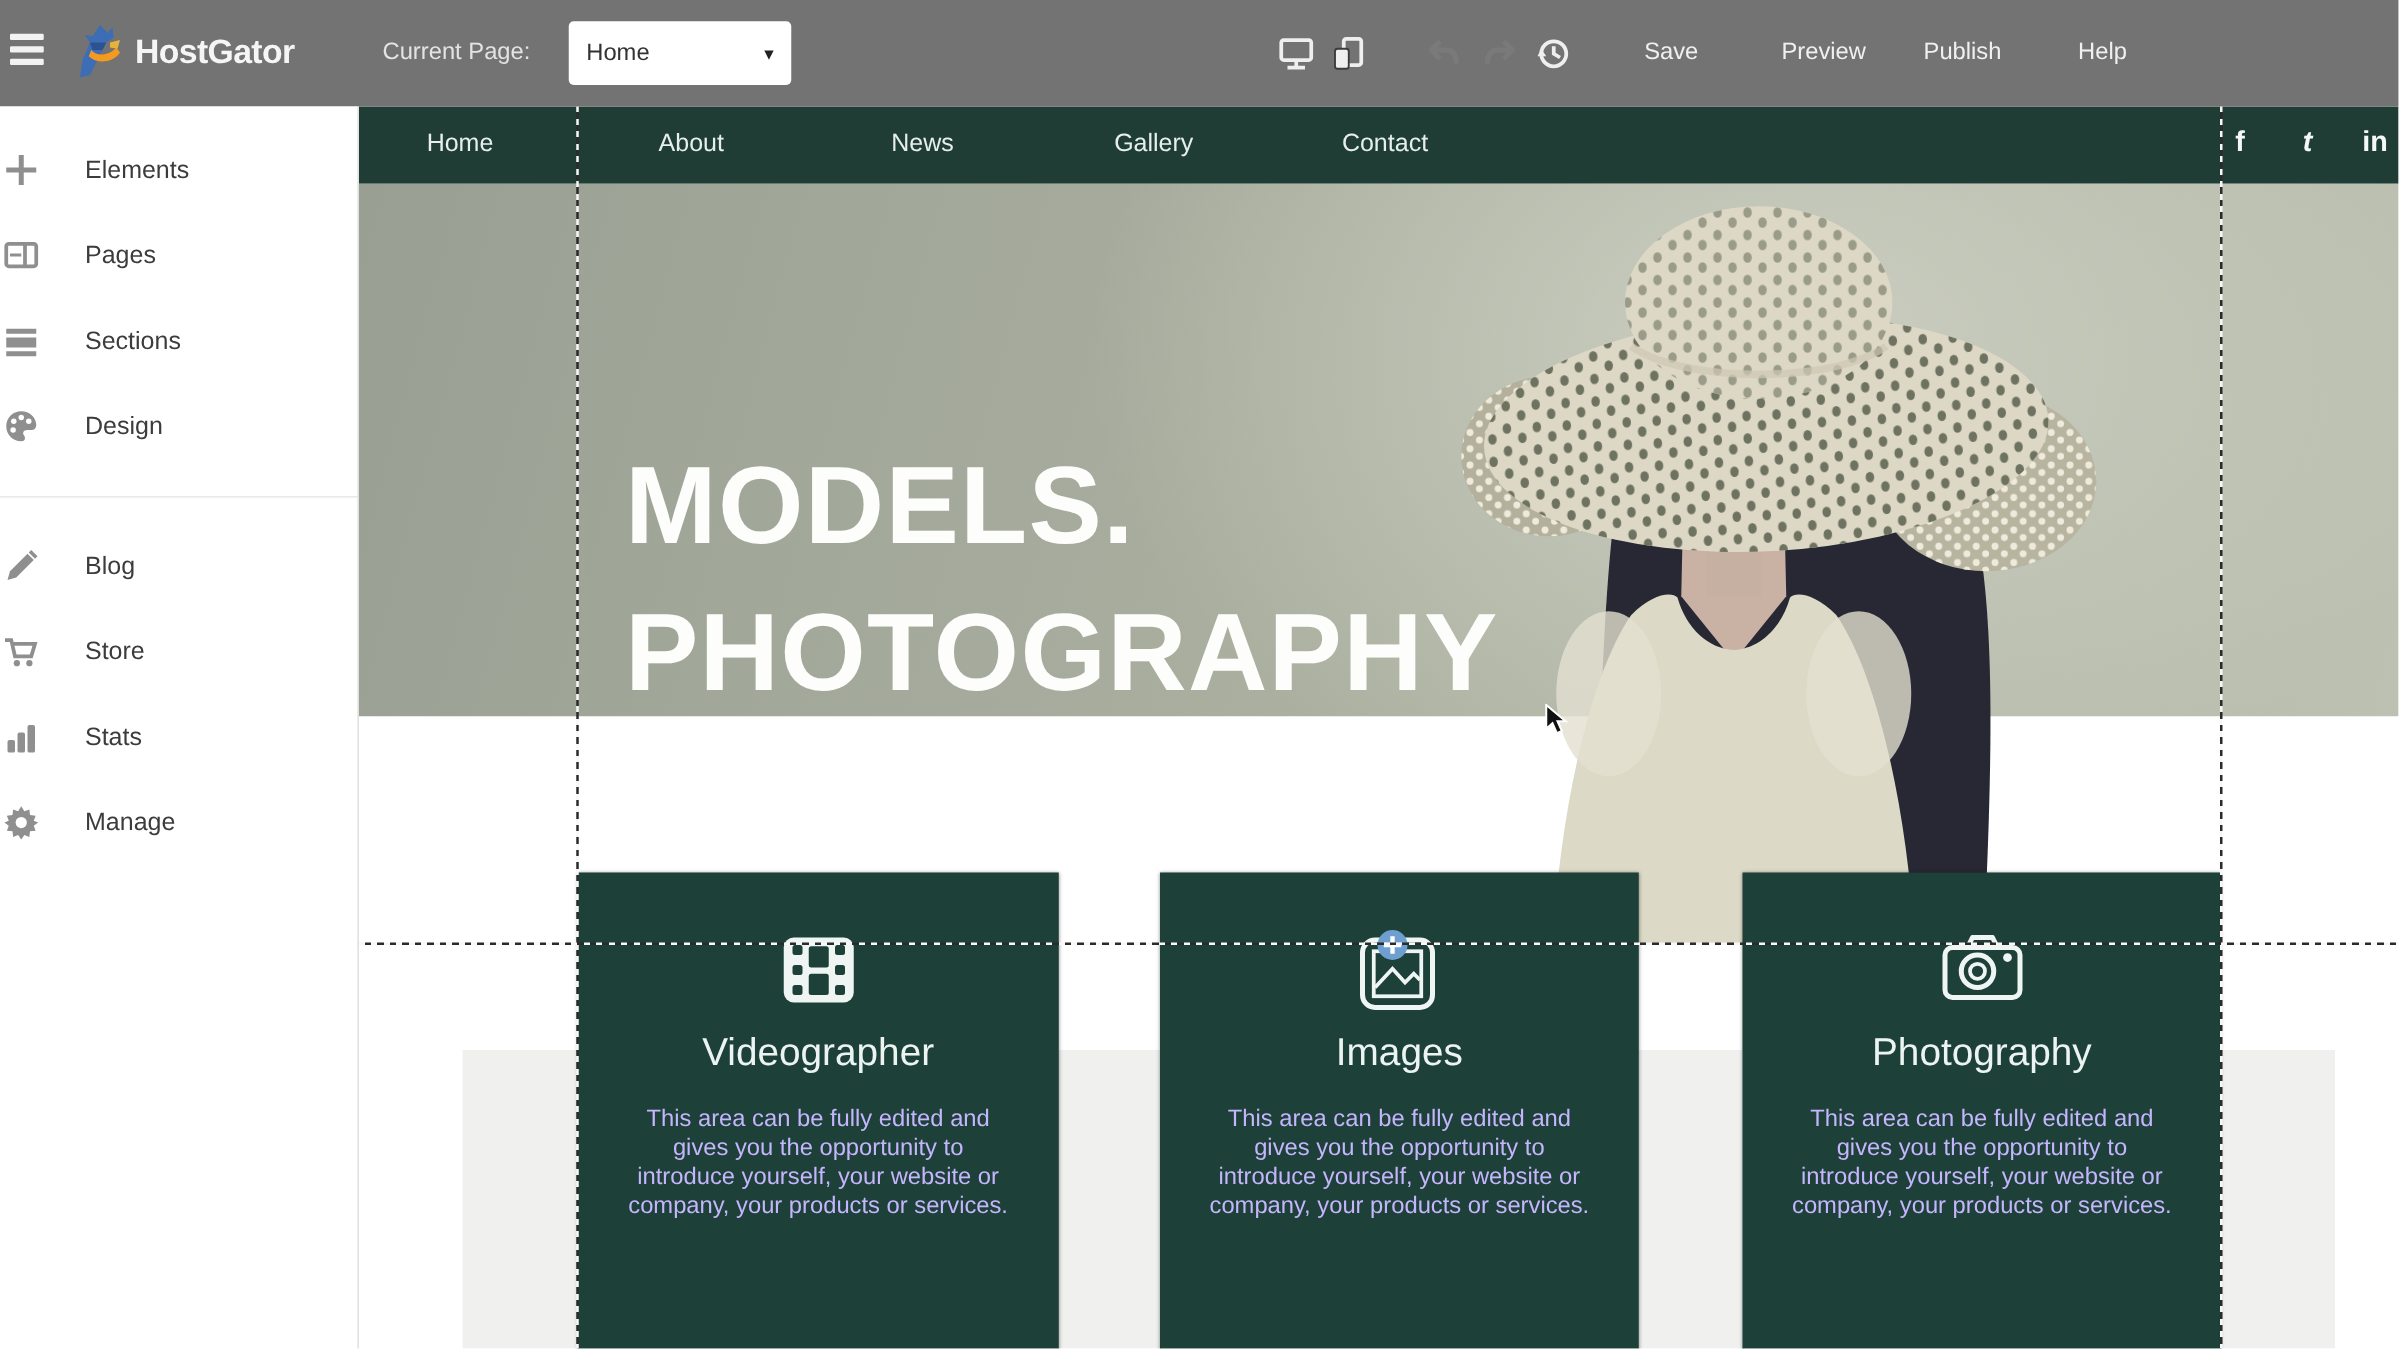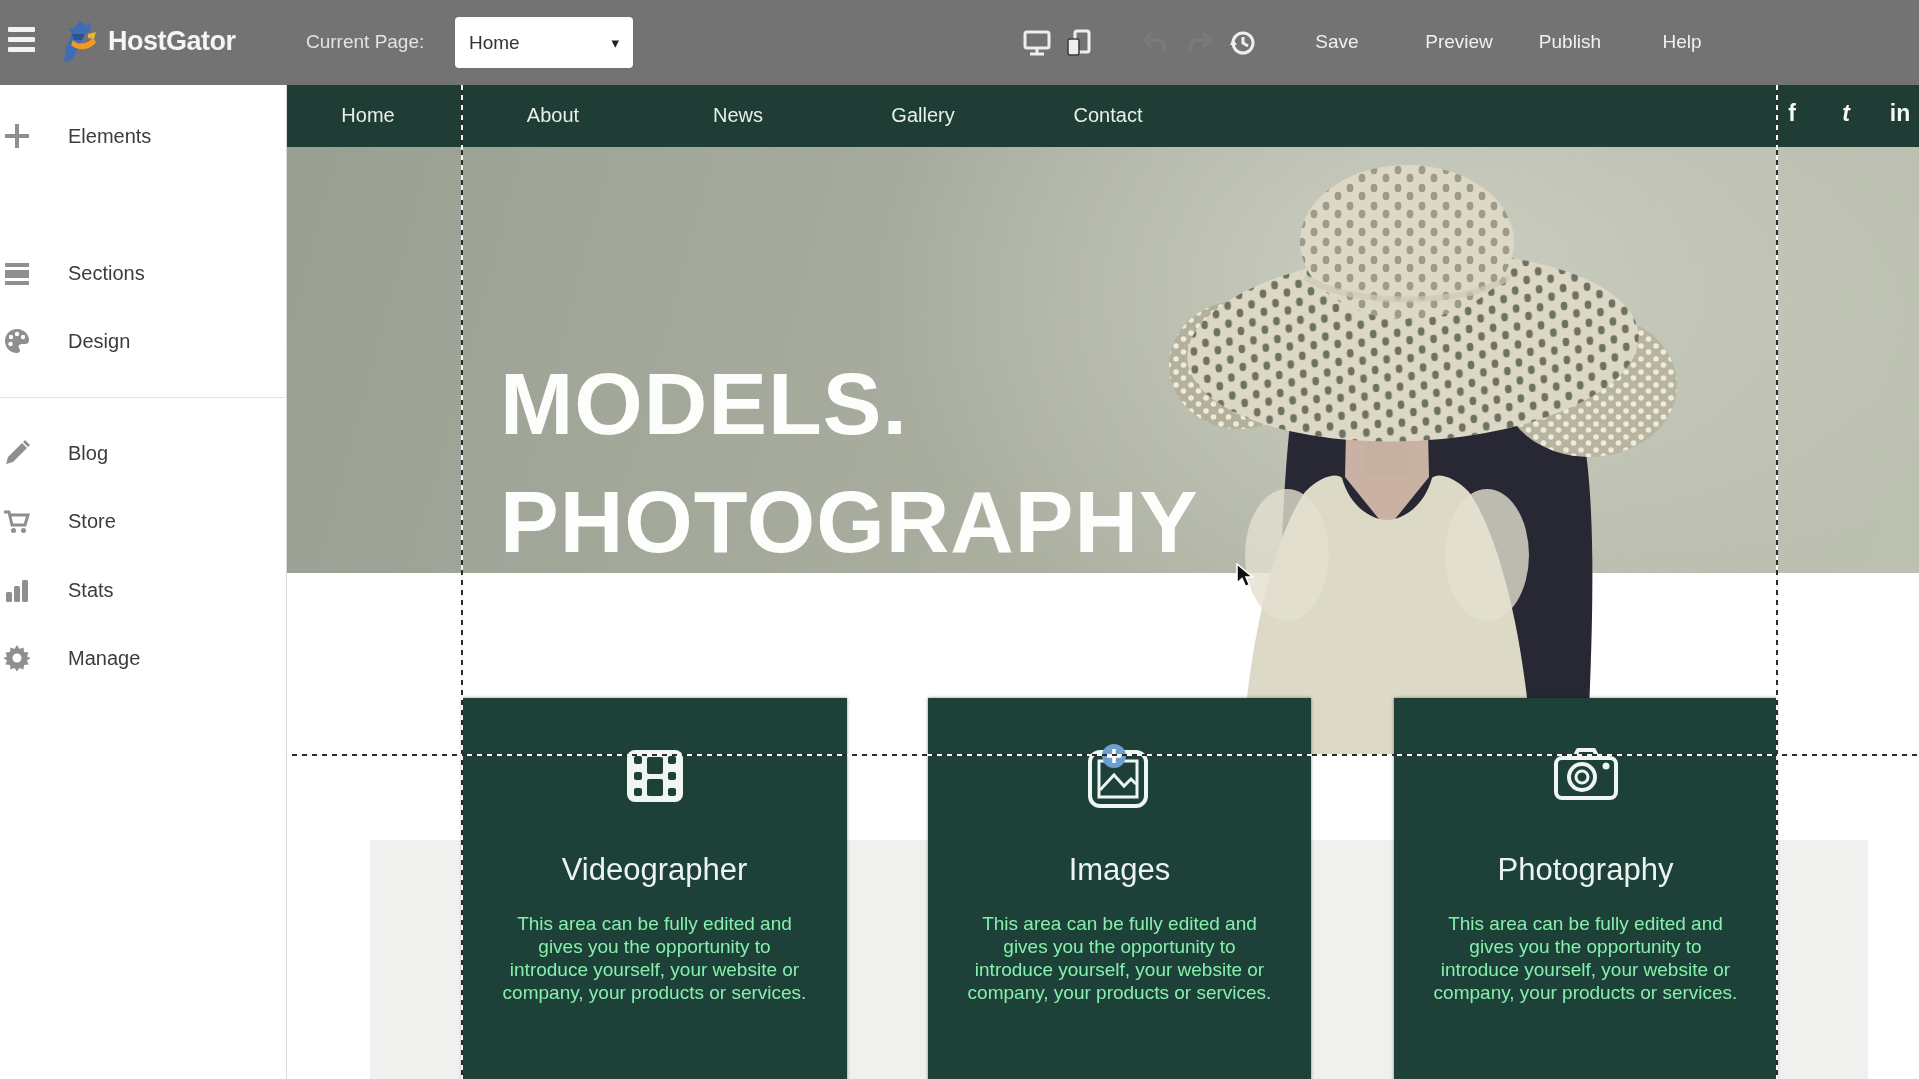--- a/index.html
+++ b/index.html
@@ -47,22 +47,22 @@
   
   .section2 { position:absolute; left:0; top:670px; width:1632px; height:324px; background:#ffffff; }
   .gray-band { position:absolute; left:83px; top:85px; width:1498px; height:239px; background:#f0f1ef; }
 
   
   .card { position:absolute; top:613px; height:466px; background:#1d4038; box-shadow:0 0 3px rgba(0,0,0,0.45); text-align:center; }
   .card-1 { left:175px; width:385px; }
   .card-2 { left:641px; width:383px; }
   .card-3 { left:1107px; width:383px; }
   .card-icon { margin-top:46px; height:66px; display:flex; justify-content:center; }
-  .card-title { margin-top:42px; color:#ecf4f1; font-size:31px; }
-  .card-body { margin:24px auto 0; width:305px; color:#86efac; font-size:19px; line-height:23px; }
+  .card-title { margin-top:14px; color:#ecf4f1; font-size:31px; }
+  .card-body { margin:24px auto 0; width:305px; color:#c4b5fd; font-size:19px; line-height:23px; }
 
   
   .dash-v { position:absolute; top:0; width:2px; height:994px; z-index:20;
     background:repeating-linear-gradient(180deg,#f7f7f7 0 5px,#2b2b2b 5px 10px); }
   .dash-h { position:absolute; left:0; top:669px; width:1632px; height:2px; z-index:20;
     background:repeating-linear-gradient(90deg,#f7f7f7 0 5px,#2b2b2b 5px 10px); }
 
   .cursor { position:absolute; left:948px; top:478px; z-index:60; }
 </style>
 </head>
@@ -128,20 +128,28 @@
   <div class="sidebar">
 
     <div class="side-item" style="top:25px">
       <svg class="ic" viewBox="0 0 28 28">
         <line x1="14" y1="2" x2="14" y2="26" stroke="#8f8f8f" stroke-width="4"></line>
         <line x1="2" y1="14" x2="26" y2="14" stroke="#8f8f8f" stroke-width="4"></line>
       </svg>
       <span class="lb">Elements</span>
     </div>
 
+    <div class="side-item" style="top:93px">
+      <svg class="ic" viewBox="0 0 28 28">
+        <rect x="2" y="5" width="24" height="18" rx="2" fill="none" stroke="#8f8f8f" stroke-width="3"></rect>
+        <line x1="17" y1="5" x2="17" y2="23" stroke="#8f8f8f" stroke-width="3"></line>
+        <line x1="5" y1="14" x2="14" y2="14" stroke="#8f8f8f" stroke-width="2.5"></line>
+      </svg>
+      <span class="lb">Pages</span>
+    </div>
 
     <div class="side-item" style="top:162px">
       <svg class="ic" viewBox="0 0 28 28">
         <rect x="2" y="4" width="24" height="4" fill="#8f8f8f"></rect>
         <rect x="2" y="11" width="24" height="8" fill="#8f8f8f"></rect>
         <rect x="2" y="22" width="24" height="4" fill="#8f8f8f"></rect>
       </svg>
       <span class="lb">Sections</span>
     </div>
 

